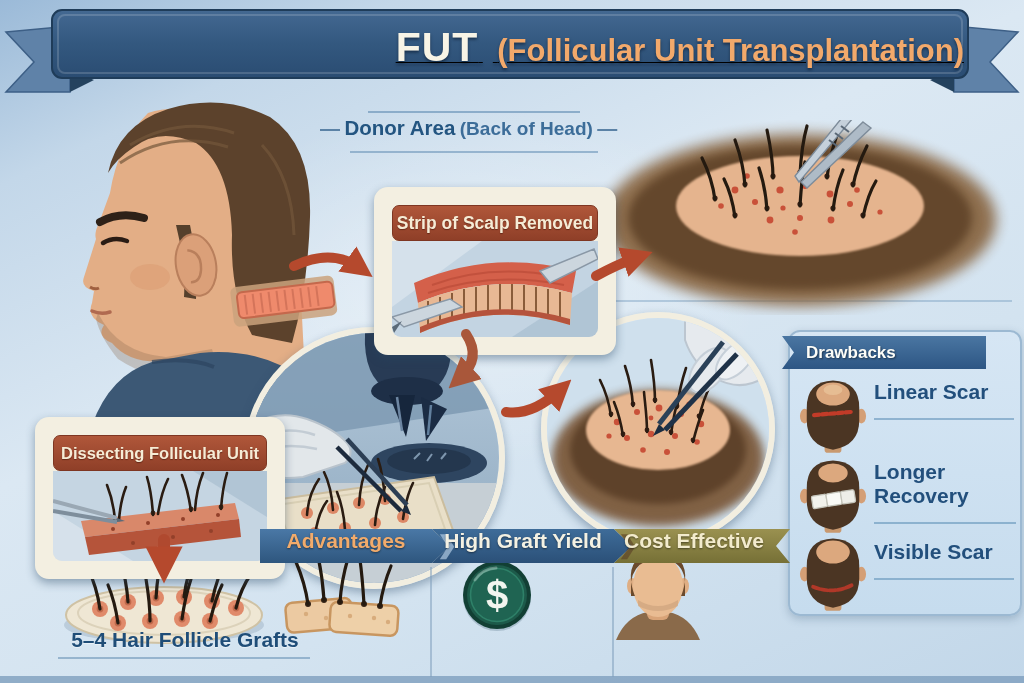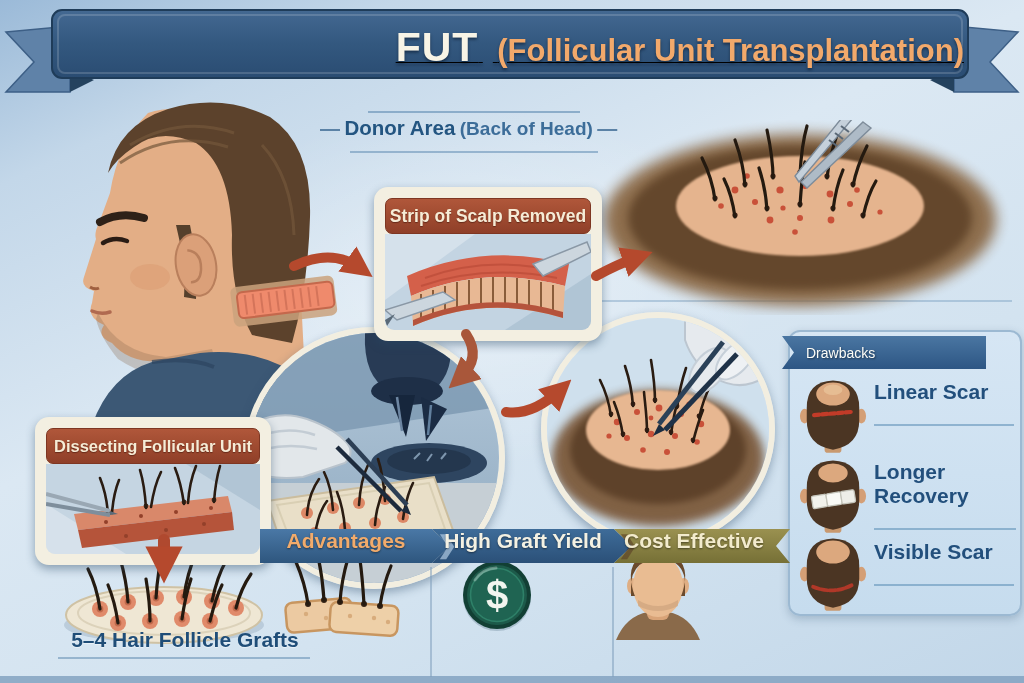--- a/index.html
+++ b/index.html
@@ -3,33 +3,33 @@
 <meta charset="utf-8">
 <style>
   html,body{margin:0;padding:0;background:#e8eef4;}
   #canvas{position:relative;width:1024px;height:683px;overflow:hidden;
     font-family:"Liberation Sans",sans-serif;
     background:linear-gradient(155deg,#9bbad8 0%,#c3d7e9 16%,#dbe8f3 42%,#d3e3f0 68%,#c2d7e9 100%);}
   .abs{position:absolute;}
   .hair{stroke:#241a10;stroke-width:3.2;fill:none;stroke-linecap:round;}
   .hairthin{stroke:#2a1c12;stroke-width:2.6;fill:none;stroke-linecap:round;}
   .dot{fill:#c23b26;opacity:.82;}
-  .boxshell{background:#f3efe1;border-radius:14px;box-shadow:0 4px 10px rgba(40,70,100,.45);padding:11px;text-align:right;}
+  .boxshell{background:#f3efe1;border-radius:14px;box-shadow:0 4px 10px rgba(40,70,100,.45);padding:18px;text-align:right;}
   .boxhead{height:34px;border-radius:7px;background:linear-gradient(180deg,#b0573a,#8f3f28);
     border:1px solid #7e3622;color:#f6ecd6;font-weight:bold;display:flex;align-items:center;
     justify-content:center;text-shadow:0 1px 1px rgba(60,20,10,.55);}
   .boxart{border-radius:0 0 9px 9px;overflow:hidden;display:block;}
   .bluelabel{color:#1f4d78;font-weight:bold;text-shadow:0 1px 1px rgba(255,255,255,.5);}
   .circleframe{border:6px solid #f2eee0;border-radius:50%;overflow:hidden;
     box-shadow:0 4px 10px rgba(40,70,100,.4);}
   .seg{height:34px;box-shadow:0 3px 5px rgba(30,60,90,.3);}
   .seglabel{height:24px;display:flex;align-items:center;justify-content:center;
     font-weight:bold;font-size:21px;text-shadow:0 1px 2px rgba(0,0,0,.45);}
   .dbrow-label{font-size:21px;font-weight:bold;color:#224f7c;
-    border-bottom:2px solid rgba(90,140,180,.55);padding-bottom:20px;width:140px;}
+    border-bottom:2px solid rgba(90,140,180,.55);padding-bottom:14px;width:140px;}
   .thinline{background:#7aa0c0;}
 </style>
 </head>
 <body>
 
 <div id="canvas">
 
   <div class="abs" style="left:0;top:0;width:1024px;height:683px;z-index:1;
               background:radial-gradient(ellipse 420px 260px at 46% 42%,rgba(255,255,255,.35),rgba(255,255,255,0) 70%);"></div>
 
@@ -483,21 +483,21 @@
   <div class="abs bluelabel" style="left:40px;top:628px;width:290px;text-align:center;font-size:21px;z-index:18;white-space:nowrap;">5–4 Hair Follicle Grafts</div>
   <div class="abs" style="left:58px;top:657px;width:252px;height:2px;background:#6d94b8;opacity:.6;z-index:18;"></div>
 
   <div class="abs" style="left:788px;top:330px;width:230px;height:282px;z-index:35;border:2px solid #9cb9d2;border-radius:12px;
               background:linear-gradient(180deg,#d6e6f4,#c6dcee);box-shadow:0 3px 8px rgba(40,70,100,.25);">
     <div class="abs" style="left:-8px;top:4px;width:204px;height:33px;z-index:2;
                 background:linear-gradient(180deg,#4a76a2,#2d5684);
                 clip-path:polygon(0 0,100% 0,100% 100%,0 100%,12px 50%);
                 box-shadow:0 3px 5px rgba(20,45,70,.4);
                 display:flex;align-items:center;">
-      <span style="color:#fdfdf8;font-weight:normal;font-size:14px;padding-left:24px;text-shadow:1px 1px 2px rgba(0,0,0,.45);">Drawbacks</span>
+      <span style="color:#fdfdf8;font-weight:bold;font-size:17px;padding-left:24px;text-shadow:1px 1px 2px rgba(0,0,0,.45);">Drawbacks</span>
     </div>
 
     <svg class="abs" style="left:8px;top:40px;width:70px;height:84px;" viewBox="0 0 66 80">
       <ellipse cx="6" cy="42" rx="4.5" ry="7" fill="#d49f76"></ellipse>
         <ellipse cx="60" cy="42" rx="4.5" ry="7" fill="#d49f76"></ellipse>
       <rect x="25" y="64" width="16" height="13" rx="3" fill="#c9996f"></rect>
       <path d="M8 34 Q8 9 33 8 Q58 9 58 34 L58 46 Q58 70 33 74 Q8 70 8 46 Z" fill="#4b3523"></path>
       <ellipse cx="33" cy="21" rx="16" ry="11" fill="#dca87e"></ellipse>
       <ellipse cx="33" cy="17" rx="9" ry="5" fill="#e9c298" opacity=".8"></ellipse>
       <line x1="15" y1="41" x2="51" y2="38" stroke="#c23b28" stroke-width="4" stroke-dasharray="5 2.5" stroke-linecap="round"></line>

